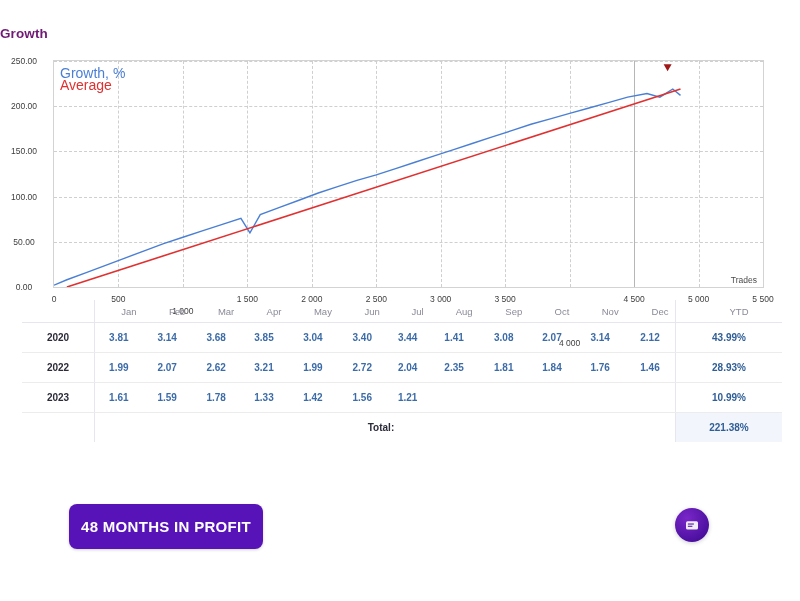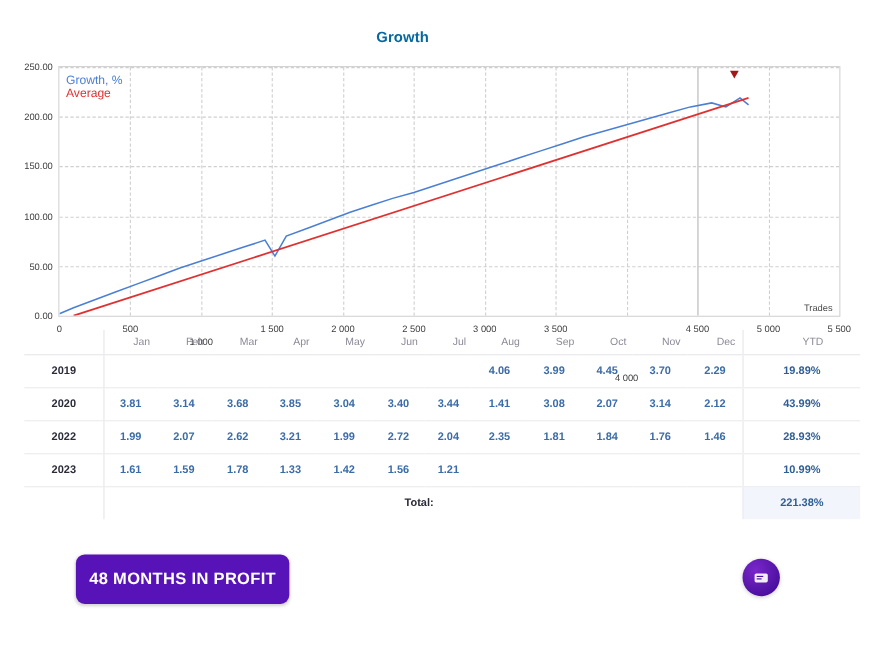--- a/index.html
+++ b/index.html
@@ -18,24 +18,24 @@
     height: 601px;
     background: #ffffff;
   }
 
   
   .chart-title {
     position: absolute;
     top: 26px;
     left: 0;
     width: 732px;
-    text-align: center;
+    text-align: left;
     font-size: 13.5px;
     font-weight: bold;
-    color: #0369a1;
+    color: #701a75;
     letter-spacing: 0.1px;
   }
 
   
   .chart-wrap {
     position: absolute;
     left: 0;
     top: 55px;
     width: 800px;
     height: 240px;
@@ -65,21 +65,21 @@
     width: 0;
     border-left: 1px dashed #cfcfcf;
   }
   .grid-v.solid {
     border-left: 1px solid #b6b6b6;
   }
   .legend {
     position: absolute;
     left: 6px;
     top: 6px;
-    font-size: 11px;
+    font-size: 14px;
     line-height: 12px;
     z-index: 5;
   }
   .legend .lg-growth { color: #4a7fd4; }
   .legend .lg-average { color: #e03131; }
 
   .trades-label {
     position: absolute;
     right: 6px;
     bottom: 2px;
@@ -87,21 +87,21 @@
     color: #4a4a4a;
     z-index: 5;
   }
 
   svg.series { position: absolute; left: 0; top: 0; }
 
   
   .ytick {
     position: absolute;
     width: 48px;
-    text-align: right;
+    text-align: center;
     font-size: 8.5px;
     color: #3d3d3d;
     transform: translateY(-50%);
   }
   
   .xtick {
     position: absolute;
     font-size: 8.5px;
     color: #3d3d3d;
     transform: translateX(-50%);
@@ -287,36 +287,20 @@
           <th>Jul</th>
           <th>Aug</th>
           <th>Sep</th>
           <th>Oct</th>
           <th>Nov</th>
           <th>Dec</th>
           <th class="col-ytd">YTD</th>
         </tr>
     </thead>
     <tbody id="body-rows">
-        <tr>
-          <td class="col-year">2019</td>
-          <td></td>
-          <td></td>
-          <td></td>
-          <td></td>
-          <td></td>
-          <td></td>
-          <td></td>
-          <td>4.06</td>
-          <td>3.99</td>
-          <td>4.45</td>
-          <td>3.70</td>
-          <td>2.29</td>
-          <td class="col-ytd">19.89%</td>
-        </tr>
         <tr>
           <td class="col-year">2020</td>
           <td>3.81</td>
           <td>3.14</td>
           <td>3.68</td>
           <td>3.85</td>
           <td>3.04</td>
           <td>3.40</td>
           <td>3.44</td>
           <td>1.41</td>

